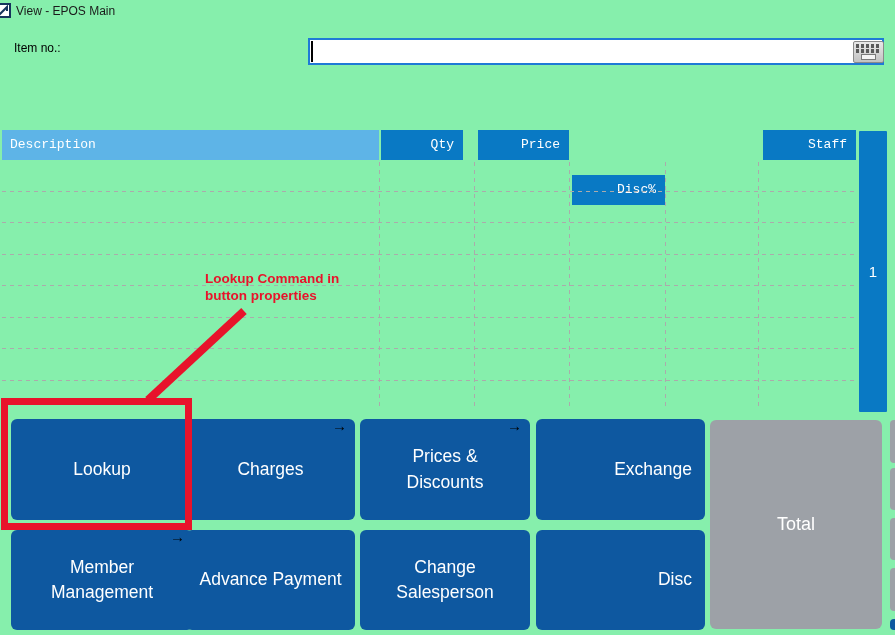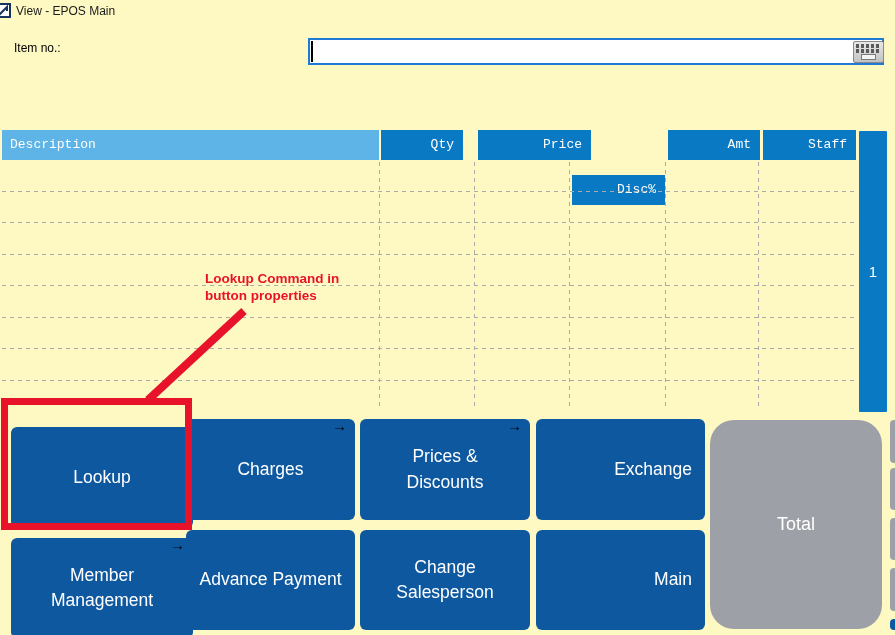--- a/index.html
+++ b/index.html
@@ -1,17 +1,17 @@
 <!DOCTYPE html>
 <html><head>
 <meta charset="utf-8">
 <style>
   html,body{margin:0;padding:0;background:#fff;}
   #screen{
-    position:relative;width:895px;height:635px;background:#fef9c3;overflow:hidden;
+    position:relative;width:895px;height:635px;background:#86efac;overflow:hidden;
     font-family:"Liberation Sans",sans-serif;
   }
   
   .win-icon{position:absolute;left:-4px;top:3px;width:15px;height:15px;}
   .win-title{position:absolute;left:16px;top:4px;font-size:12px;color:#1b1b1b;}
   
   .item-label{position:absolute;left:14px;top:41px;font-size:12px;color:#000;}
   .item-input{
     position:absolute;left:308px;top:38px;width:576px;height:27px;
     border:2px solid #1F7AD6;background:#fff;box-sizing:border-box;outline:none;
@@ -23,21 +23,21 @@
     background:linear-gradient(#e8e8e8,#c2c2c2);border:1px solid #8a8a8a;border-radius:2px;
     padding:2px 2px;display:flex;flex-direction:column;justify-content:space-between;
   }
   .kbd-row{height:4px;background:repeating-linear-gradient(to right,#5a5a5a 0 3px,transparent 3px 5px);}
   .kbd-space{height:4px;margin:0 5px;background:#f4f4f4;border:1px solid #7a7a7a;}
   
   .hdr{position:absolute;top:130px;height:30px;color:#fff;font-size:13px;line-height:30px;box-sizing:border-box;font-family:Liberation Mono, monospace;}
   .hdr-desc{left:2px;width:377px;background:#5EB4E7;padding-left:8px;text-align:left;}
   .hdr-num{background:#0979C4;text-align:right;padding-right:9px;}
   .hdr-qty{left:381px;width:82px;padding-left:26px;}
-  .hdr-price{left:478px;width:113px;}
+  .hdr-price{left:478px;width:91px;}
   .hdr-disc{left:572px;width:93px;margin-top:45px;}
   .hdr-amt{left:668px;width:92px;}
   .hdr-staff{left:763px;width:93px;}
   
   .grid-h{position:absolute;left:2px;width:855px;height:1px;
     background:repeating-linear-gradient(to right,#ABABAB 0 4px,transparent 4px 8px);}
   .grid-v{position:absolute;top:162px;height:248px;width:1px;
     background:repeating-linear-gradient(to bottom,#ABABAB 0 4px,transparent 4px 8px);}
   
   .vscroll{
@@ -48,25 +48,25 @@
   .btn{
     position:absolute;background:#0E58A0;color:#fff;border-radius:6px;
     display:flex;align-items:center;justify-content:center;text-align:center;
     font-size:17.5px;line-height:1.45;padding:0 13px;box-sizing:border-box;cursor:default;
   }
   .btn .arrow{
     position:absolute;top:-1px;right:8px;color:#000;font-size:15px;font-weight:bold;line-height:16px;
   }
   .r1{top:419px;height:101px;}
   .r2{top:530px;height:100px;}
-  .c1{left:11px;width:182px;margin-top:8px;}
+  .c1{left:11px;width:182px;}
   .c2{left:186px;width:169px;}
   .c3{left:360px;width:170px;}
   .c4{left:536px;width:169px;justify-content:flex-end;}
-  .btn-total{left:710px;top:420px;width:172px;height:209px;background:#9DA1A7;font-size:18px;border-radius:24px;}
+  .btn-total{left:710px;top:420px;width:172px;height:209px;background:#9DA1A7;font-size:18px;}
   
   .sliver{position:absolute;left:890px;width:5px;border-radius:4px 0 0 4px;background:#9DA1A7;}
   .sliver-blue{background:#0E58A0;}
   
   .anno-text{
     position:absolute;left:205px;top:270px;width:150px;
     color:#E8132B;font-weight:bold;font-size:13.5px;line-height:17px;
   }
   .anno-rect{
     position:absolute;left:1px;top:398px;width:191px;height:132px;
@@ -91,21 +91,20 @@
   <div class="kbd-icon">
     <div class="kbd-row"></div>
       <div class="kbd-row"></div>
       <div class="kbd-space"></div>
   </div>
 
   <div class="hdr hdr-desc">Description</div>
   <div class="hdr hdr-num hdr-qty">Qty</div>
   <div class="hdr hdr-num hdr-price">Price</div>
   <div class="hdr hdr-num hdr-disc">Disc%</div>
-  <div class="hdr hdr-num hdr-amt">Amt</div>
   <div class="hdr hdr-num hdr-staff">Staff</div>
 
   <div class="grid-h" style="top:191px"></div>
   <div class="grid-h" style="top:222px"></div>
   <div class="grid-h" style="top:254px"></div>
   <div class="grid-h" style="top:285px"></div>
   <div class="grid-h" style="top:317px"></div>
   <div class="grid-h" style="top:348px"></div>
   <div class="grid-h" style="top:380px"></div>
   <div class="grid-v" style="left:379px"></div>
@@ -137,21 +136,21 @@
     <span class="arrow">→</span>
     <span>Member Management</span>
   </div>
   <div class="btn r2 c3">
     <span>Change Salesperson</span>
   </div>
   <div class="btn r2 c2">
     <span>Advance Payment</span>
   </div>
   <div class="btn r2 c4">
-    <span>Main</span>
+    <span>Disc</span>
   </div>
 
   <div class="btn btn-total">
     <span>Total</span>
   </div>
 
   <div class="sliver" style="top:420px;height:43px"></div>
   <div class="sliver" style="top:468px;height:42px"></div>
   <div class="sliver" style="top:518px;height:42px"></div>
   <div class="sliver" style="top:568px;height:43px"></div>

